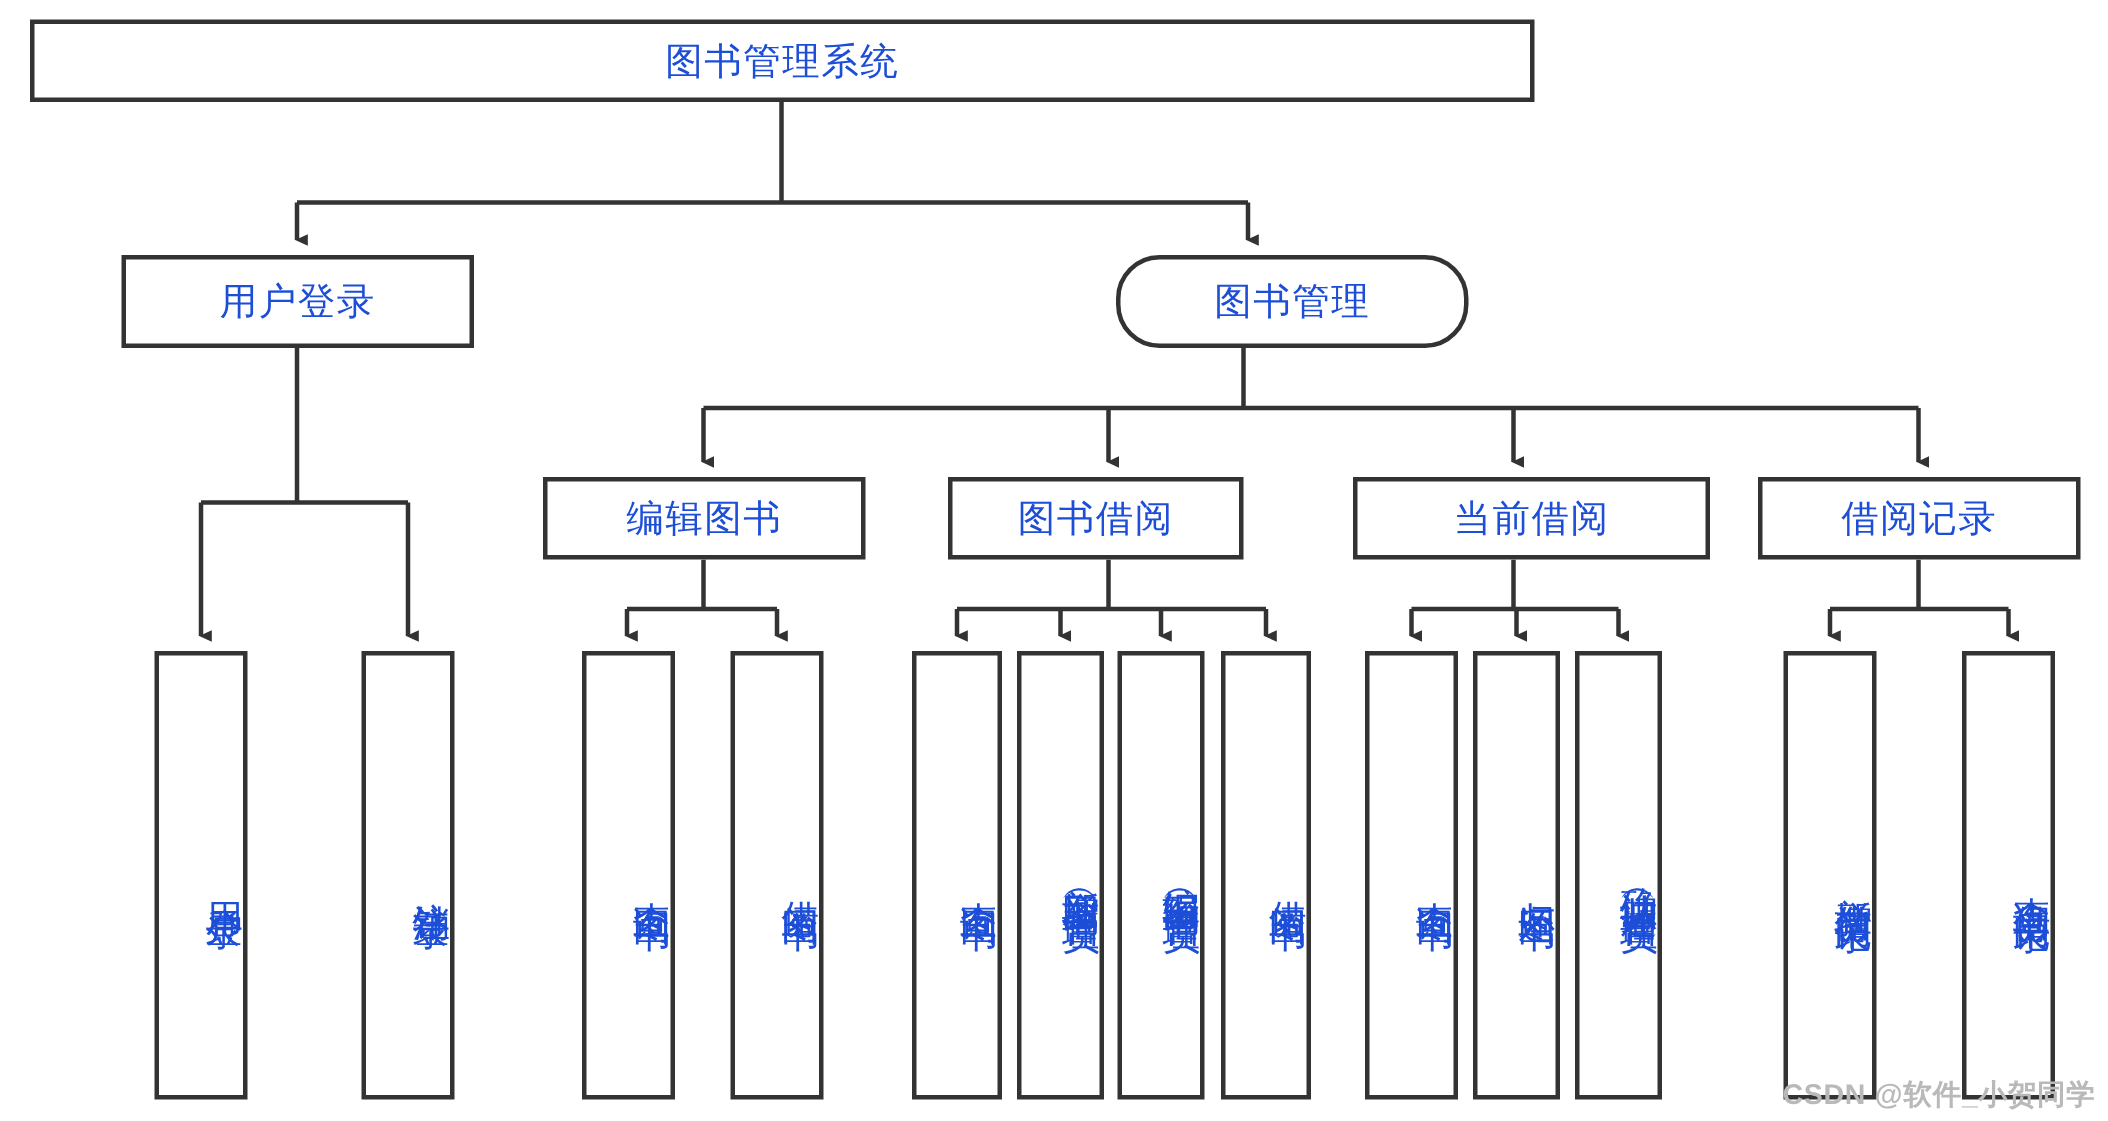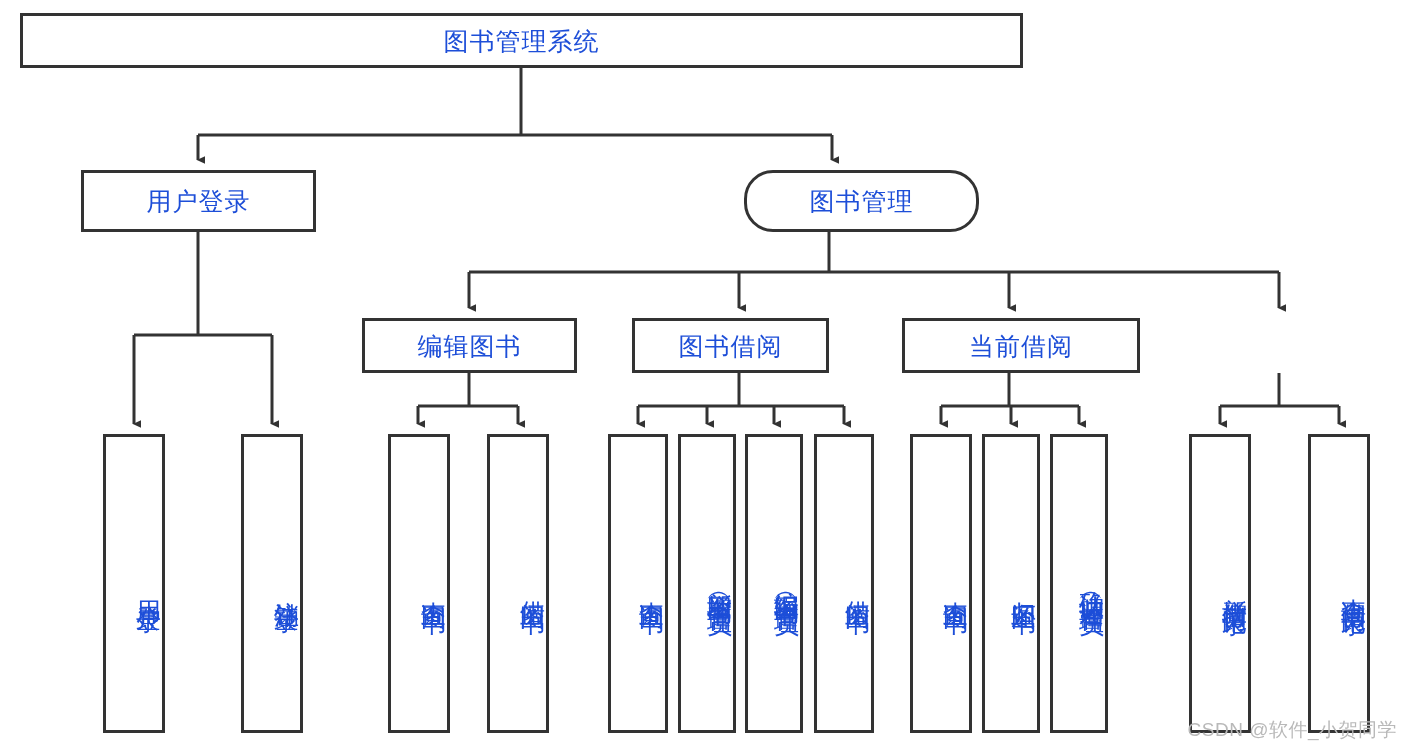--- a/index.html
+++ b/index.html
@@ -57,20 +57,21 @@
   }
   .watermark {
     position: absolute;
     right: 8px;
     bottom: 4px;
     font-size: 19px;
     color: #b9b9b9;
     letter-spacing: 0.5px;
     white-space: nowrap;
     user-select: none;
+    font-weight: bold;
   }
 </style>
 </head>
 <body>
 
 <div id="diagram-root">
 
   <svg class="edges" viewBox="0 0 1405 747" xmlns="http://www.w3.org/2000/svg">
     <defs>
       <marker id="arrow" markerWidth="9" markerHeight="9" refX="4.5" refY="7.2" orient="auto" markerUnits="userSpaceOnUse">
@@ -147,20 +148,23 @@
 
   <div class="node horiz" style="left:362px; top:318px; width:215px; height:55px;">
     <span>编辑图书</span>
   </div>
   <div class="node horiz" style="left:632px; top:318px; width:197px; height:55px;">
     <span>图书借阅</span>
   </div>
   <div class="node horiz" style="left:902px; top:318px; width:238px; height:55px;">
     <span>当前借阅</span>
   </div>
+  <div class="node horiz" style="left:1172px; top:318px; width:215px; height:55px;">
+    <span>借阅记录</span>
+  </div>
 
   <div class="node vert" style="left:103px; top:434px; width:62px; height:299px;">
     <span>用户登录</span>
   </div>
   <div class="node vert" style="left:241px; top:434px; width:62px; height:299px;">
     <span>注销登录</span>
   </div>
 
   <div class="node vert" style="left:388px; top:434px; width:62px; height:299px;">
     <span>查询图书</span>

